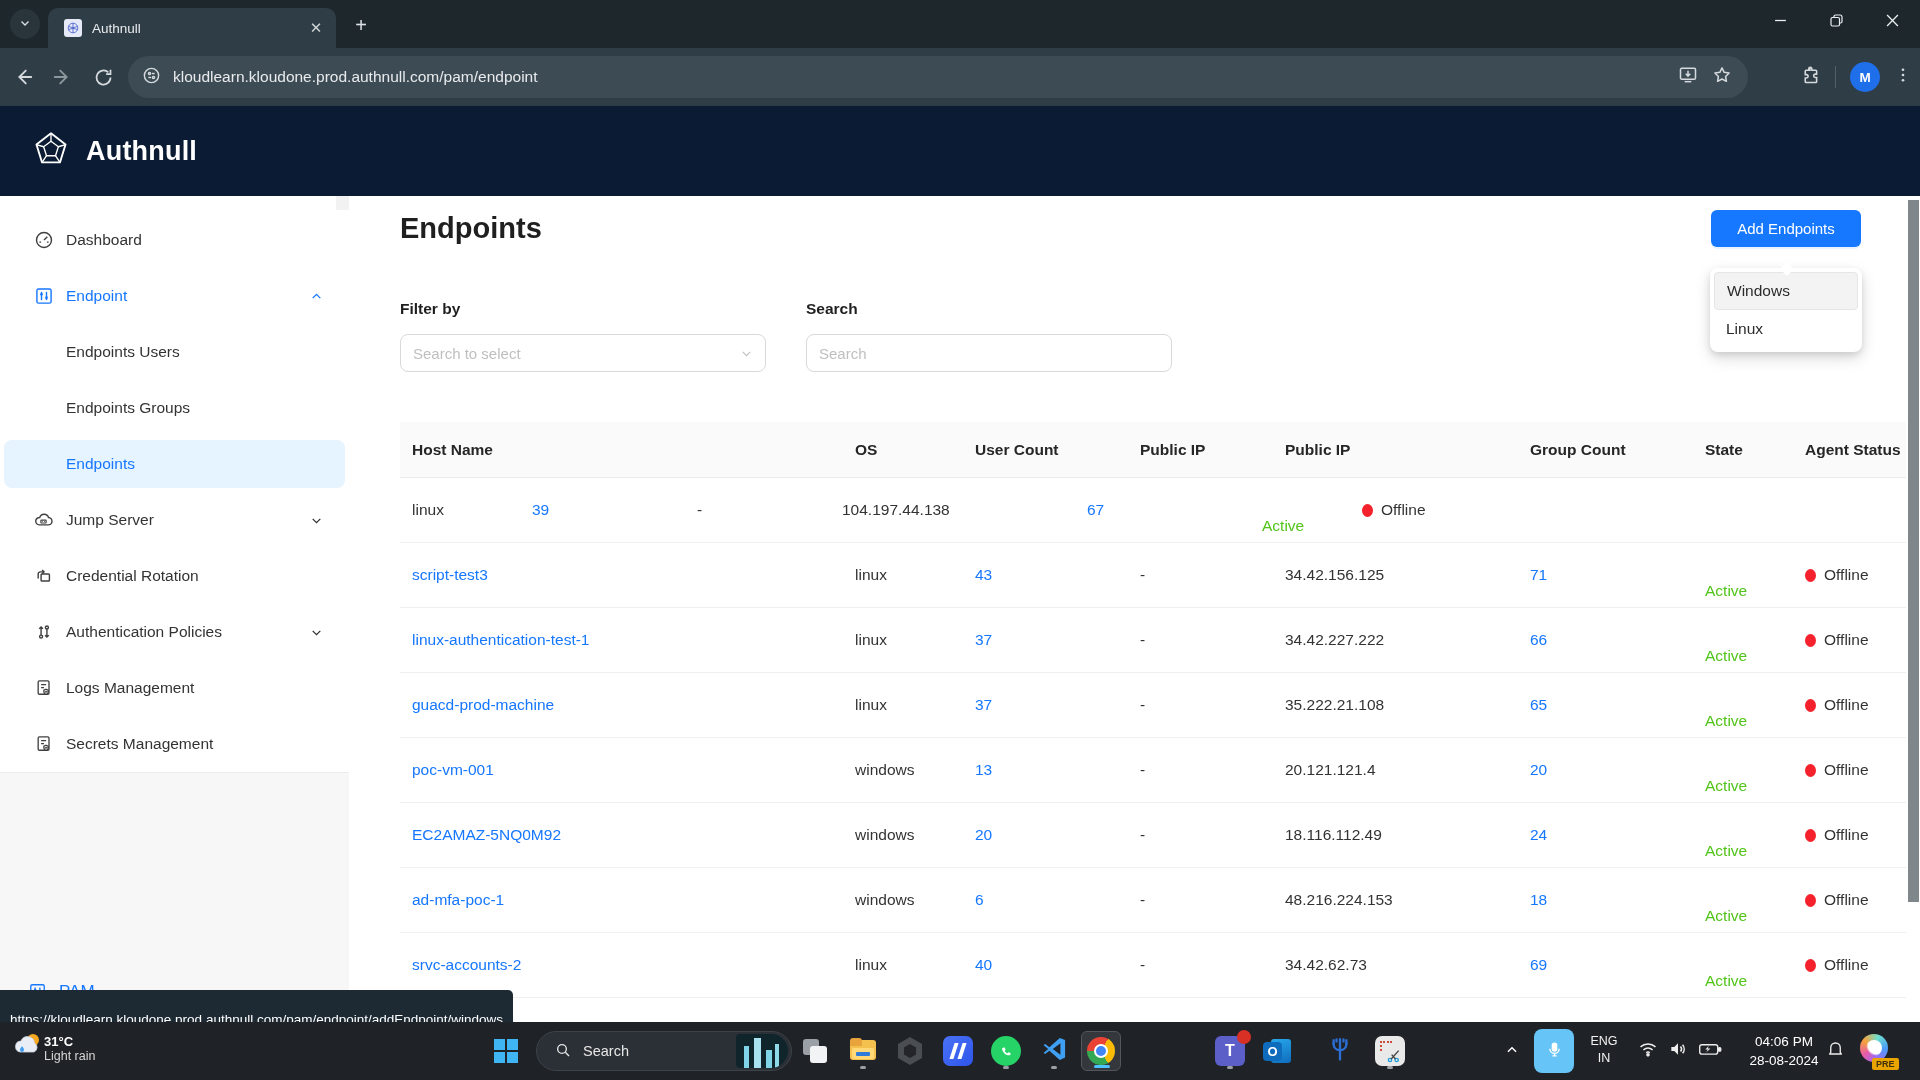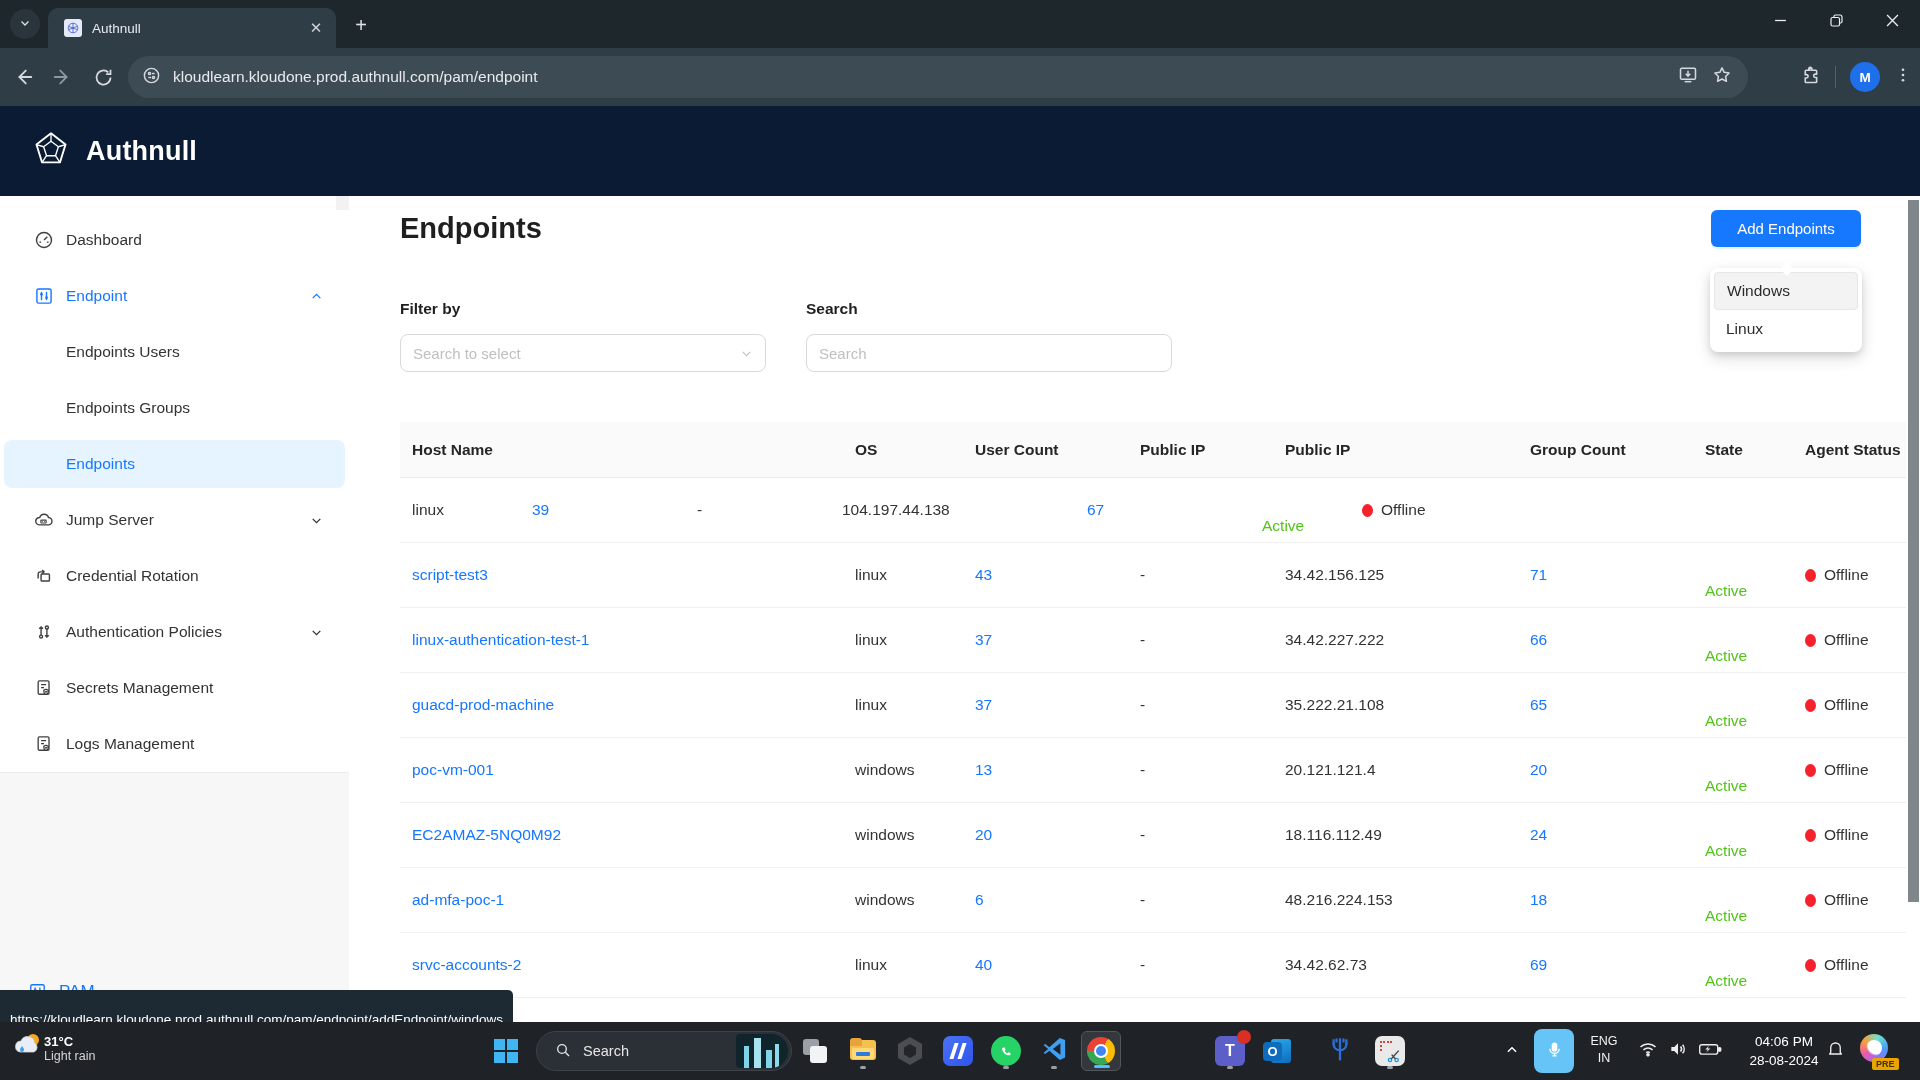--- a/index.html
+++ b/index.html
@@ -310,33 +310,33 @@
 
         <div class="mitem">
           <span class="micon">
               <svg width="20" height="20" viewBox="0 0 24 24" fill="none" stroke="currentColor" stroke-width="1.6">
                 <rect x="5" y="3.5" width="13" height="16" rx="1.5"></rect>
                 <path d="M8.5 8h6M8.5 11.5h3.5"></path>
                 <path d="M14.5 13.5l2.6 1v2.2a3 3 0 0 1-2.6 2.8 3 3 0 0 1-2.6-2.8V14.5z" fill="#fff"></path>
                 <path d="M13.4 16.2l1 1 1.6-1.8" stroke-width="1.3"></path>
               </svg>
             </span>
-          <span>Secrets Management</span>
+          <span>Logs Management</span>
         </div>
 
         <div class="mitem">
           <span class="micon">
               <svg width="20" height="20" viewBox="0 0 24 24" fill="none" stroke="currentColor" stroke-width="1.6">
                 <rect x="5" y="3.5" width="13" height="16" rx="1.5"></rect>
                 <path d="M8.5 8h6M8.5 11.5h3.5"></path>
                 <path d="M14.5 13.5l2.6 1v2.2a3 3 0 0 1-2.6 2.8 3 3 0 0 1-2.6-2.8V14.5z" fill="#fff"></path>
                 <path d="M13.4 16.2l1 1 1.6-1.8" stroke-width="1.3"></path>
               </svg>
             </span>
-          <span>Logs Management</span>
+          <span>Secrets Management</span>
         </div>
 
       </nav>
       <div class="sidebar-footer">
         <div class="pam-item">
           <span class="micon">
               <svg width="19" height="19" viewBox="0 0 24 24" fill="none" stroke="currentColor" stroke-width="1.7">
                 <rect x="3.5" y="3.5" width="17" height="17" rx="2"></rect>
                 <line x1="9" y1="7" x2="9" y2="17"></line>
                 <circle cx="9" cy="10" r="1.6" fill="currentColor" stroke="none"></circle>

